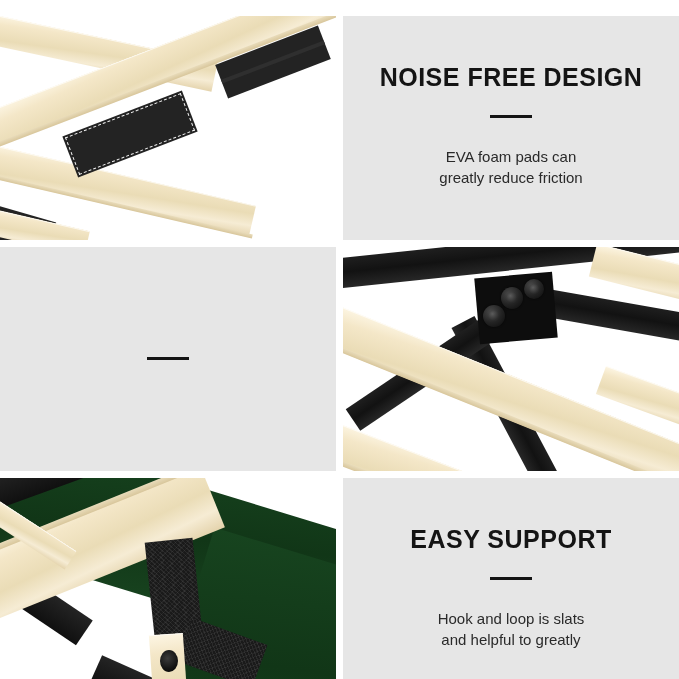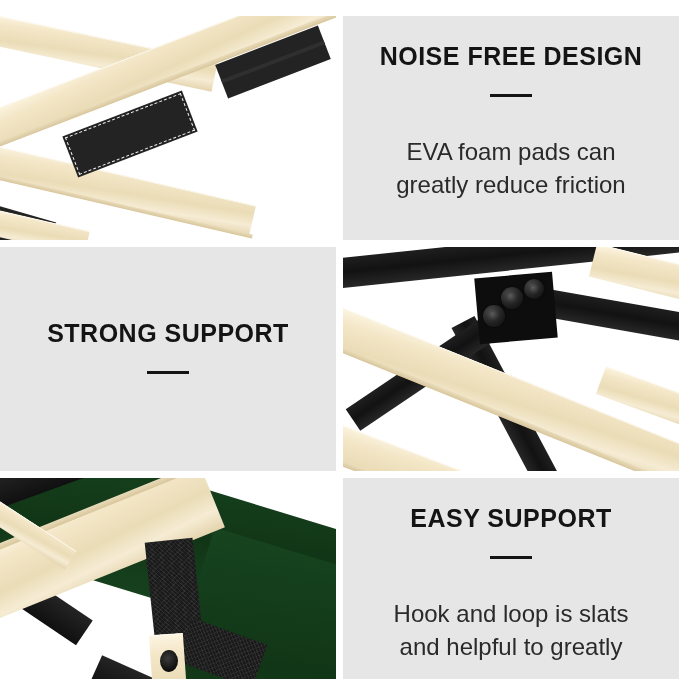--- a/index.html
+++ b/index.html
@@ -47,25 +47,25 @@
     margin: 0;
     white-space: nowrap;
   }
   .panel-divider {
     width: 42px;
     height: 3px;
     background: #141414;
     margin: 23px 0 25px 0;
   }
   .panel-body {
-    font-size: 24px;
+    font-size: 15px;
     font-weight: normal;
     color: #2a2a2a;
     line-height: 1.38;
-    margin: 13px;
+    margin: 4px;
     max-width: 290px;
   }
 
   
   .panel-photo {
     position: relative;
     overflow: hidden;
     background: #ffffff;
   }
 
@@ -169,21 +169,20 @@
   <div class="panel-text">
     <h2 class="panel-heading">NOISE FREE DESIGN</h2>
     <div class="panel-divider"></div>
     <p class="panel-body">
       <span>EVA foam pads can</span><br>
       <span>greatly reduce friction</span>
     </p>
   </div>
 
   <div class="panel-text">
-    <h2 class="panel-heading">STRONG SUPPORT</h2>
     <div class="panel-divider"></div>
   </div>
 
   <div class="panel-photo ph2">
 
     <div class="metal" style="width:400px;height:30px;left:-30px;top:14px;transform:rotate(-6deg);transform-origin:left center;"></div>
 
     <div class="metal" style="width:240px;height:28px;left:170px;top:36px;transform:rotate(10deg);transform-origin:left center;"></div>
 
     <div class="metal" style="width:300px;height:26px;left:120px;top:62px;transform:rotate(62deg);transform-origin:left center;"></div>

